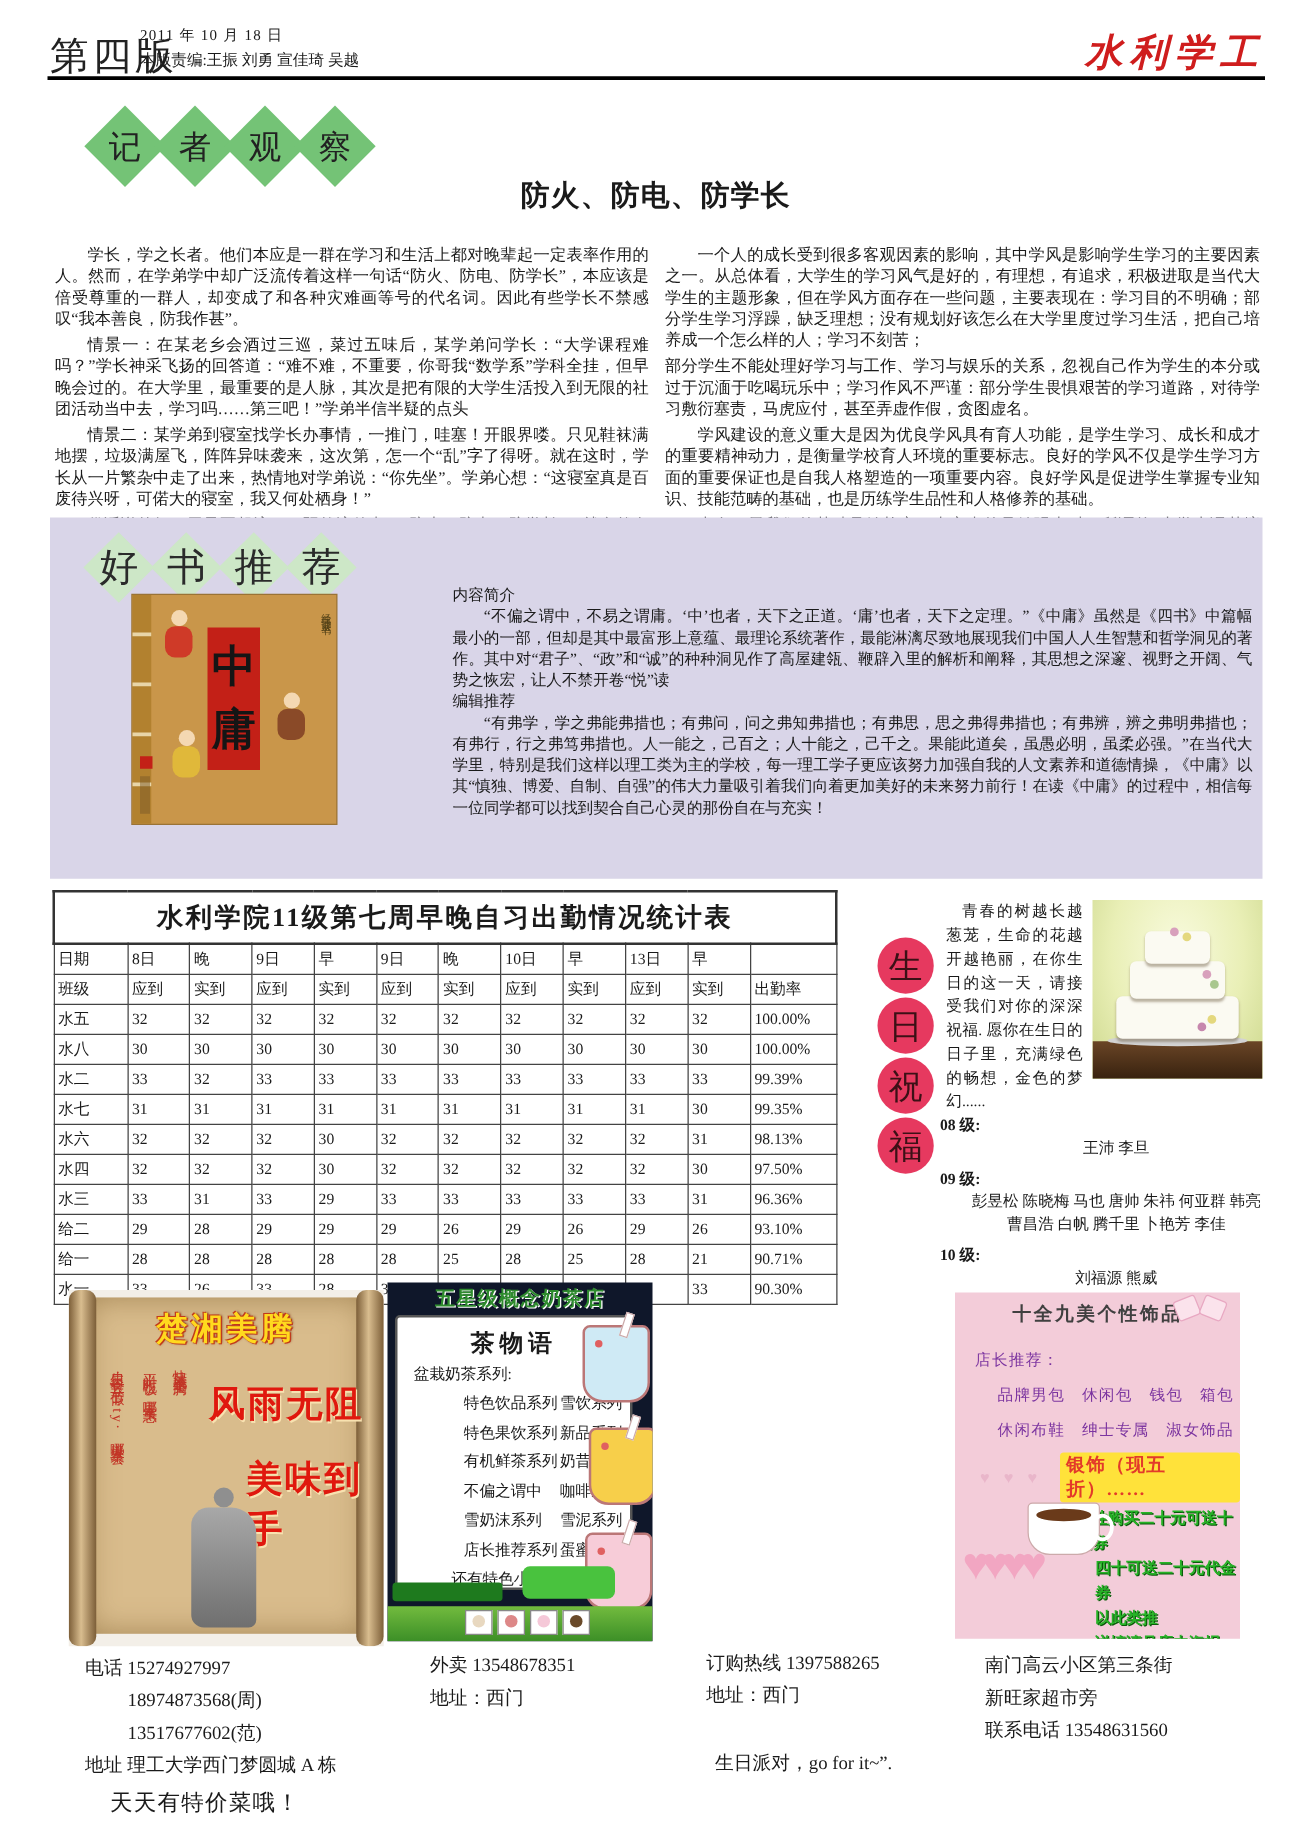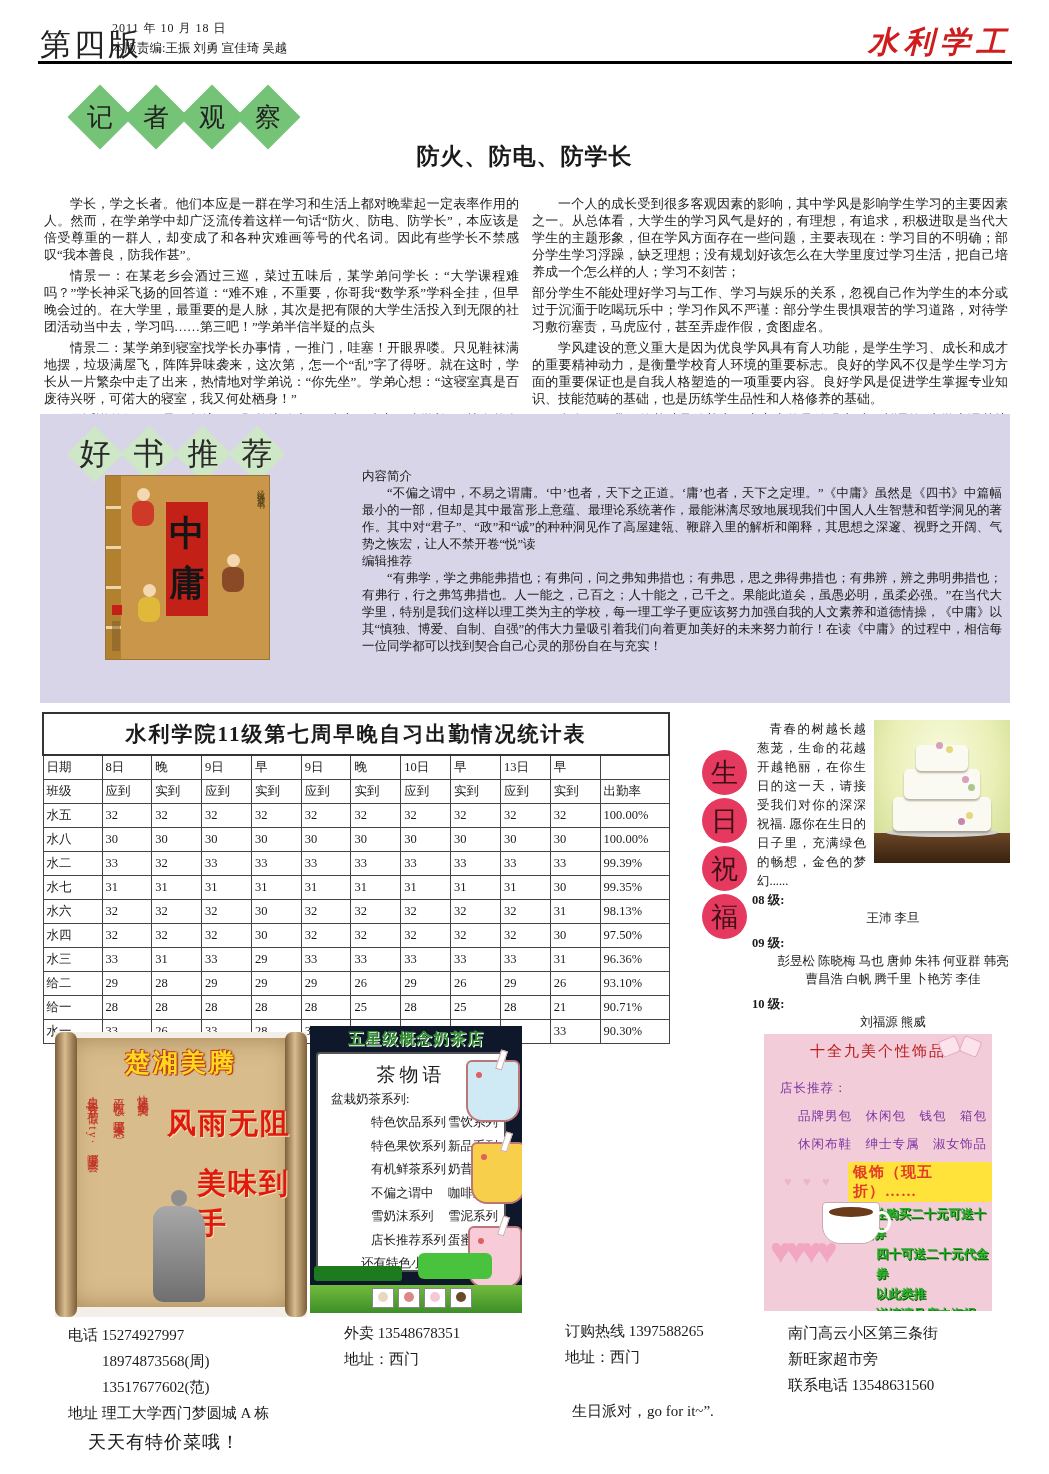--- a/index.html
+++ b/index.html
@@ -90,21 +90,21 @@
         font-family:"Liberation Sans",sans-serif;text-shadow:1px 1px 0 #f8e2b0;}
   .sage{position:absolute;left:92px;top:158px;width:64px;height:118px;}
   .sage .h{width:16px;height:16px;border-radius:50%;background:#8f8f8f;margin:0 auto;}
   .sage .b{width:52px;height:96px;margin:0 auto;background:linear-gradient(180deg,#a8a8a8,#6f6f6f);
            border-radius:14px 20px 6px 10px;}
   
   .ad-tea{left:310px;top:1026px;width:212px;height:287px;background:#0f172a;}
   .tea-title{position:absolute;left:0;top:3px;width:100%;text-align:center;font-size:16px;font-weight:bold;color:#2e8b2e;
              text-shadow:1px 1px 0 #fff;letter-spacing:1px;font-family:"Liberation Sans",sans-serif;}
   .tea-card{position:absolute;left:6px;top:26px;width:186px;height:216px;background:#fff;border:2px solid #555;border-radius:4px;}
-  .tea-h{text-align:center;font-size:19px;font-weight:normal;letter-spacing:4px;margin-top:8px;}
+  .tea-h{text-align:center;font-size:19px;font-weight:bold;letter-spacing:4px;margin-top:8px;}
   .tea-line{font-size:12.5px;line-height:23px;padding-left:13px;}
   .tea-two{display:flex;font-size:12.5px;line-height:23.5px;}
   .tea-two .l{width:96px;padding-left:13px;margin-left:40px;} .tea-two .r{width:70px;}
   .tea-last{text-align:center;font-size:12.5px;line-height:23px;}
   .cup{position:absolute;width:50px;height:58px;border:2px solid #b77;border-radius:6px 6px 16px 16px;}
   .cup:after{content:"";position:absolute;left:8px;top:10px;width:6px;height:6px;border-radius:50%;background:#e06060;}
   .cup .straw{position:absolute;left:30px;top:-12px;width:5px;height:18px;background:#fff;border:1px solid #caa;transform:rotate(18deg);}
   .grass{position:absolute;left:0;bottom:0;width:100%;height:28px;background:linear-gradient(#72bb3e,#3c8f27);}
   .thumb{position:absolute;bottom:5px;width:20px;height:18px;background:#fff;border:1px solid #888;}
   .thumb i{display:block;margin:3px auto;width:10px;height:10px;border-radius:50%;}
@@ -116,21 +116,21 @@
   .cake-title{position:absolute;left:0;top:8px;width:100%;text-align:center;font-size:26px;font-weight:bold;color:#e32410;
               letter-spacing:2px;text-shadow:1px 1px 0 #ffd700,-1px -1px 0 #ffd700,2px 2px 3px #7a3a00;}
   .cake-slog{position:absolute;font-size:16px;font-weight:bold;color:#ff9d00;letter-spacing:1px;
              text-shadow:1px 1px 0 #e32410;}
   .cakeblob{position:absolute;left:-52px;top:148px;width:168px;height:168px;border-radius:50%;
             background:#d5306a;box-shadow:inset 0 14px 0 #f8e8d8,inset 0 22px 0 #e8c8a8;}
   .leaf{position:absolute;left:118px;top:190px;width:26px;height:44px;border-radius:60% 40% 60% 40%;background:#2f8f3a;transform:rotate(14deg);}
   .stem{position:absolute;left:120px;top:172px;width:3px;height:26px;background:#5a2a10;transform:rotate(-12deg);}
   
   .ad-acc{left:764px;top:1034px;width:228px;height:277px;background:#f3ccd9;}
-  .acc-title{position:absolute;left:0;top:8px;width:100%;text-align:center;font-size:15px;font-weight:normal;color:#b91c1c;letter-spacing:2px;}
+  .acc-title{position:absolute;left:0;top:8px;width:100%;text-align:center;font-size:15px;font-weight:bold;color:#404040;letter-spacing:2px;}
   .acc-txt{position:absolute;font-size:12.5px;color:#7c35a0;letter-spacing:1px;}
   .acc-silver{position:absolute;left:84px;top:128px;font-size:15px;font-weight:bold;color:#e33a2a;
               background:#ffe23a;padding:1px 5px;border-radius:3px;letter-spacing:1px;}
   .acc-promo{position:absolute;left:72px;top:170px;font-size:12.5px;font-weight:bold;color:#27b327;line-height:20px;
              text-shadow:1px 1px 0 #0a5a0a;}
   .acc-promo .ind{padding-left:40px;}
   .bow{position:absolute;right:12px;top:4px;width:40px;height:26px;}
   .bow i{position:absolute;width:17px;height:15px;background:#fbe3ec;border:1px solid #e8a8c2;border-radius:3px;}
   .bow i.l{left:0;transform:rotate(-22deg);} .bow i.r{right:0;transform:rotate(22deg);}
   .cupw{position:absolute;left:58px;top:168px;width:56px;height:40px;background:#fff;border:1px solid #caa;border-radius:4px 4px 18px 18px;}

